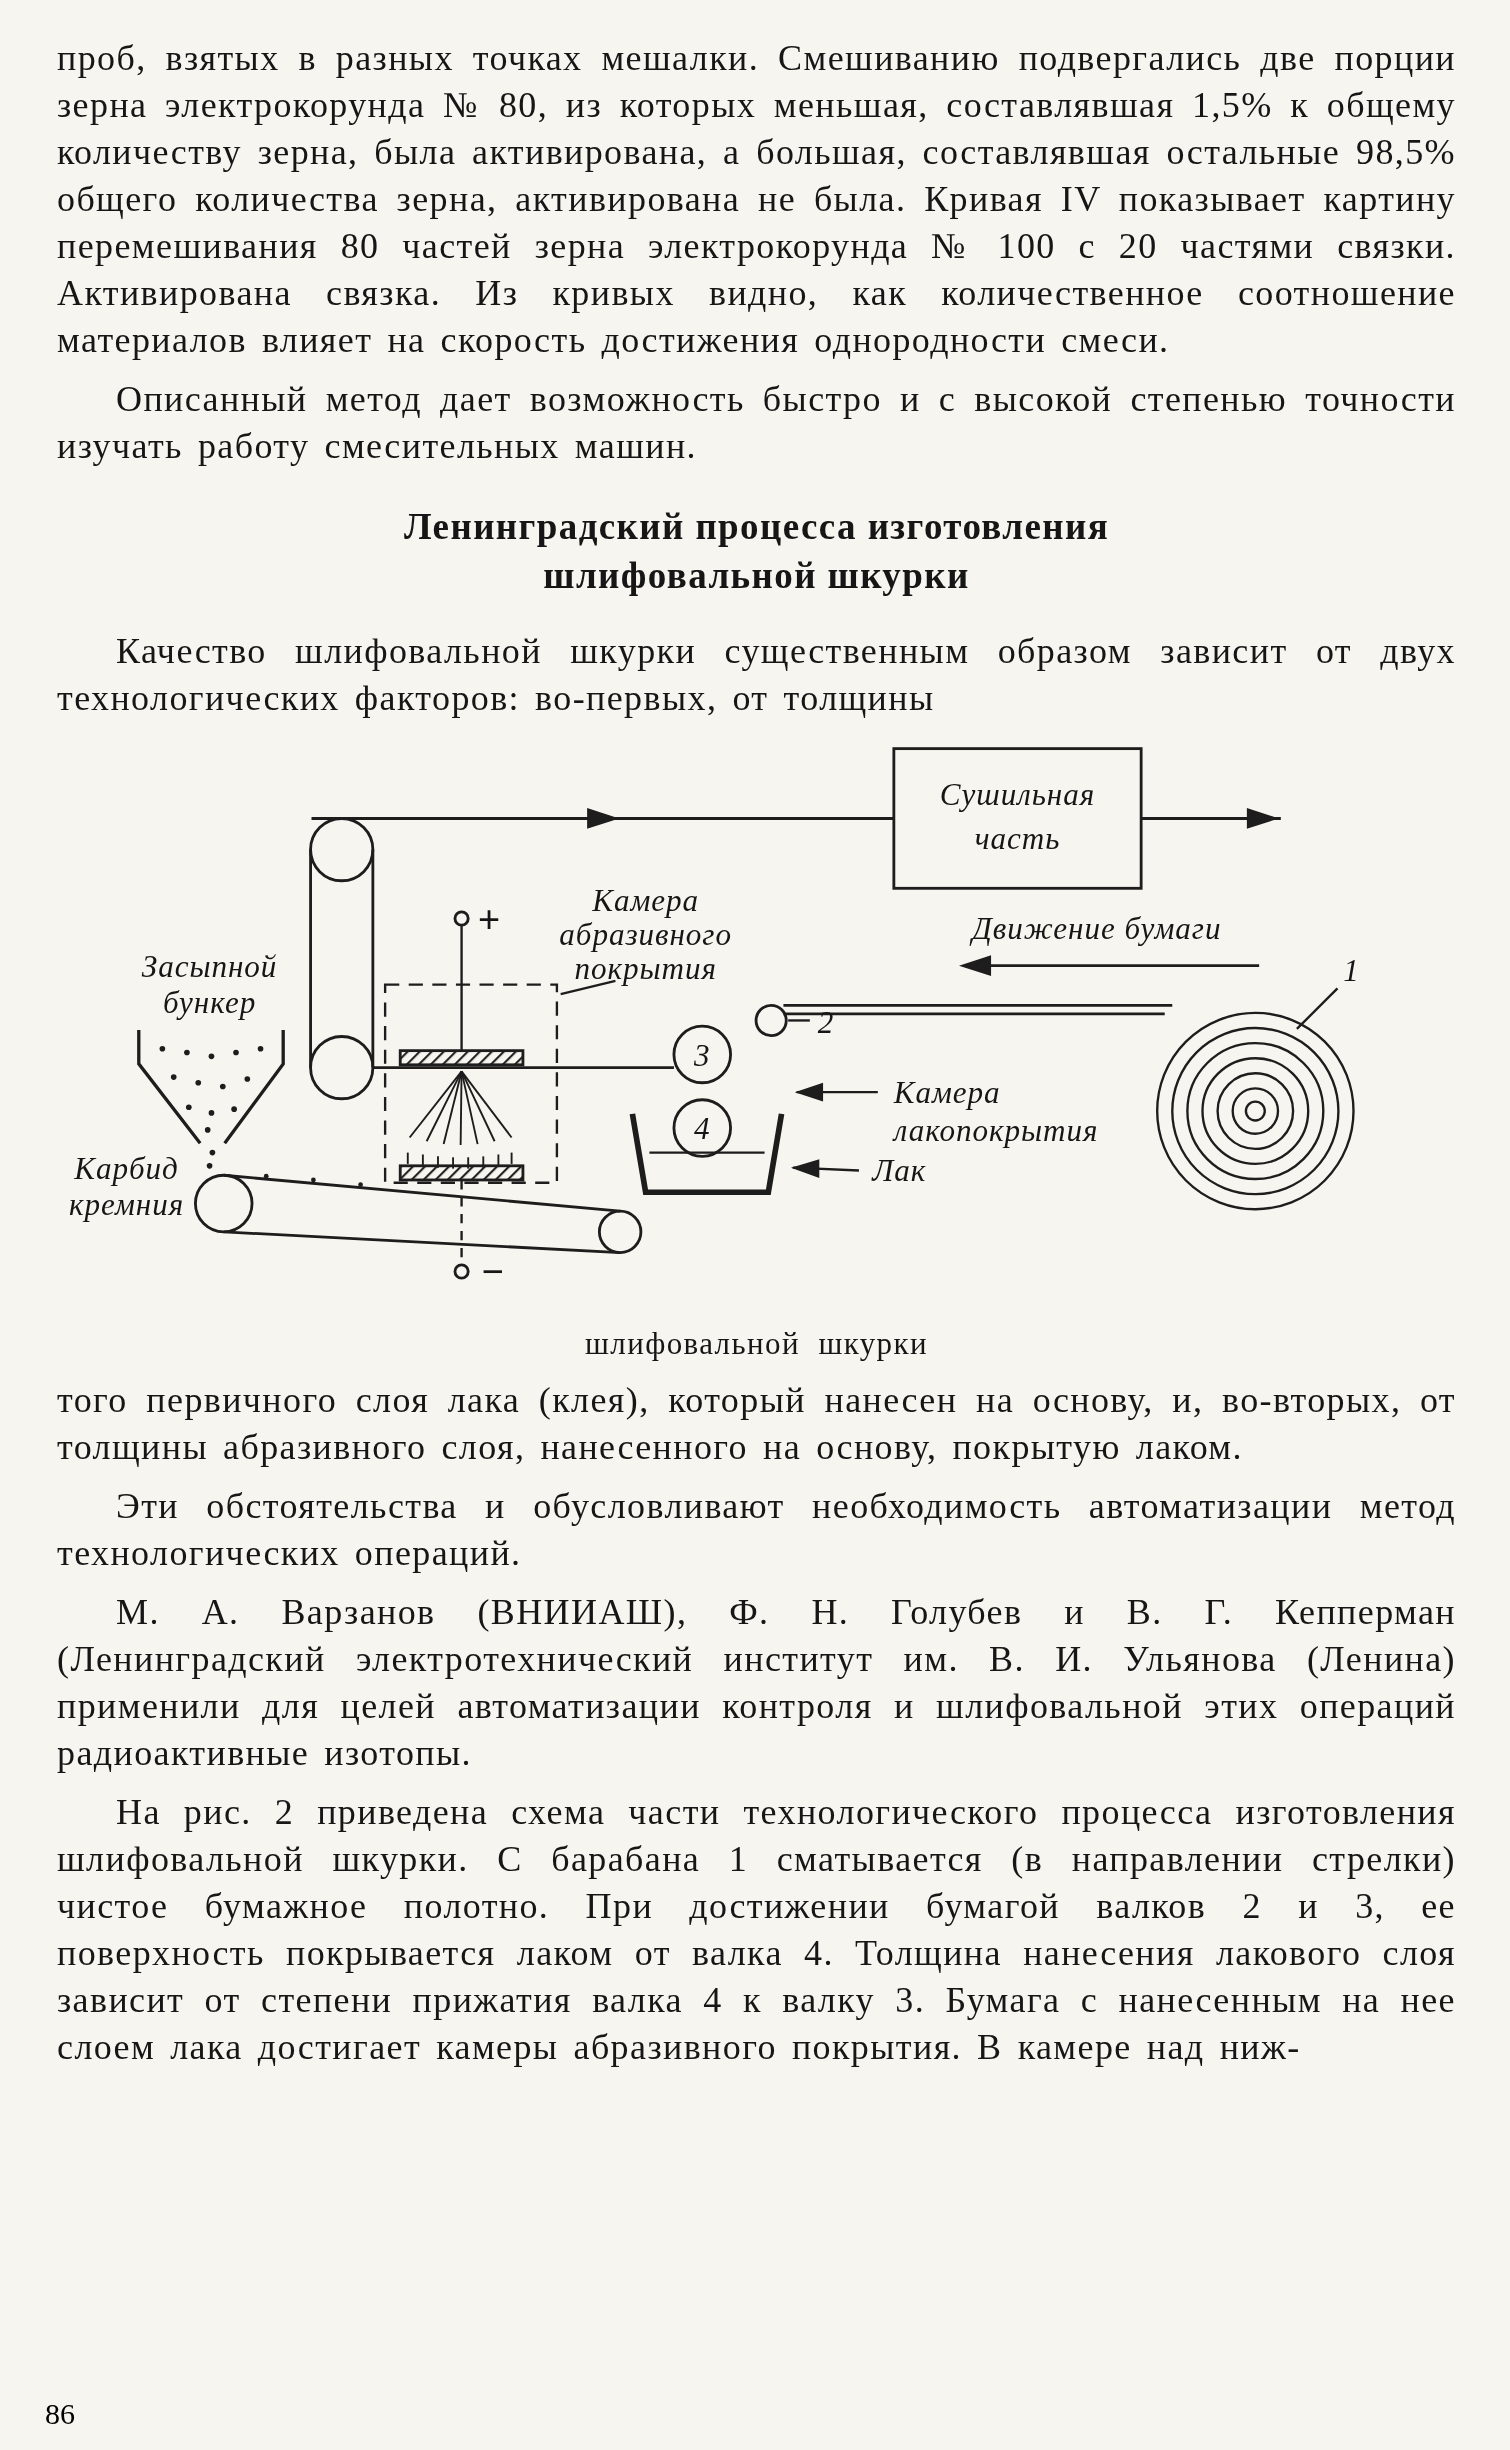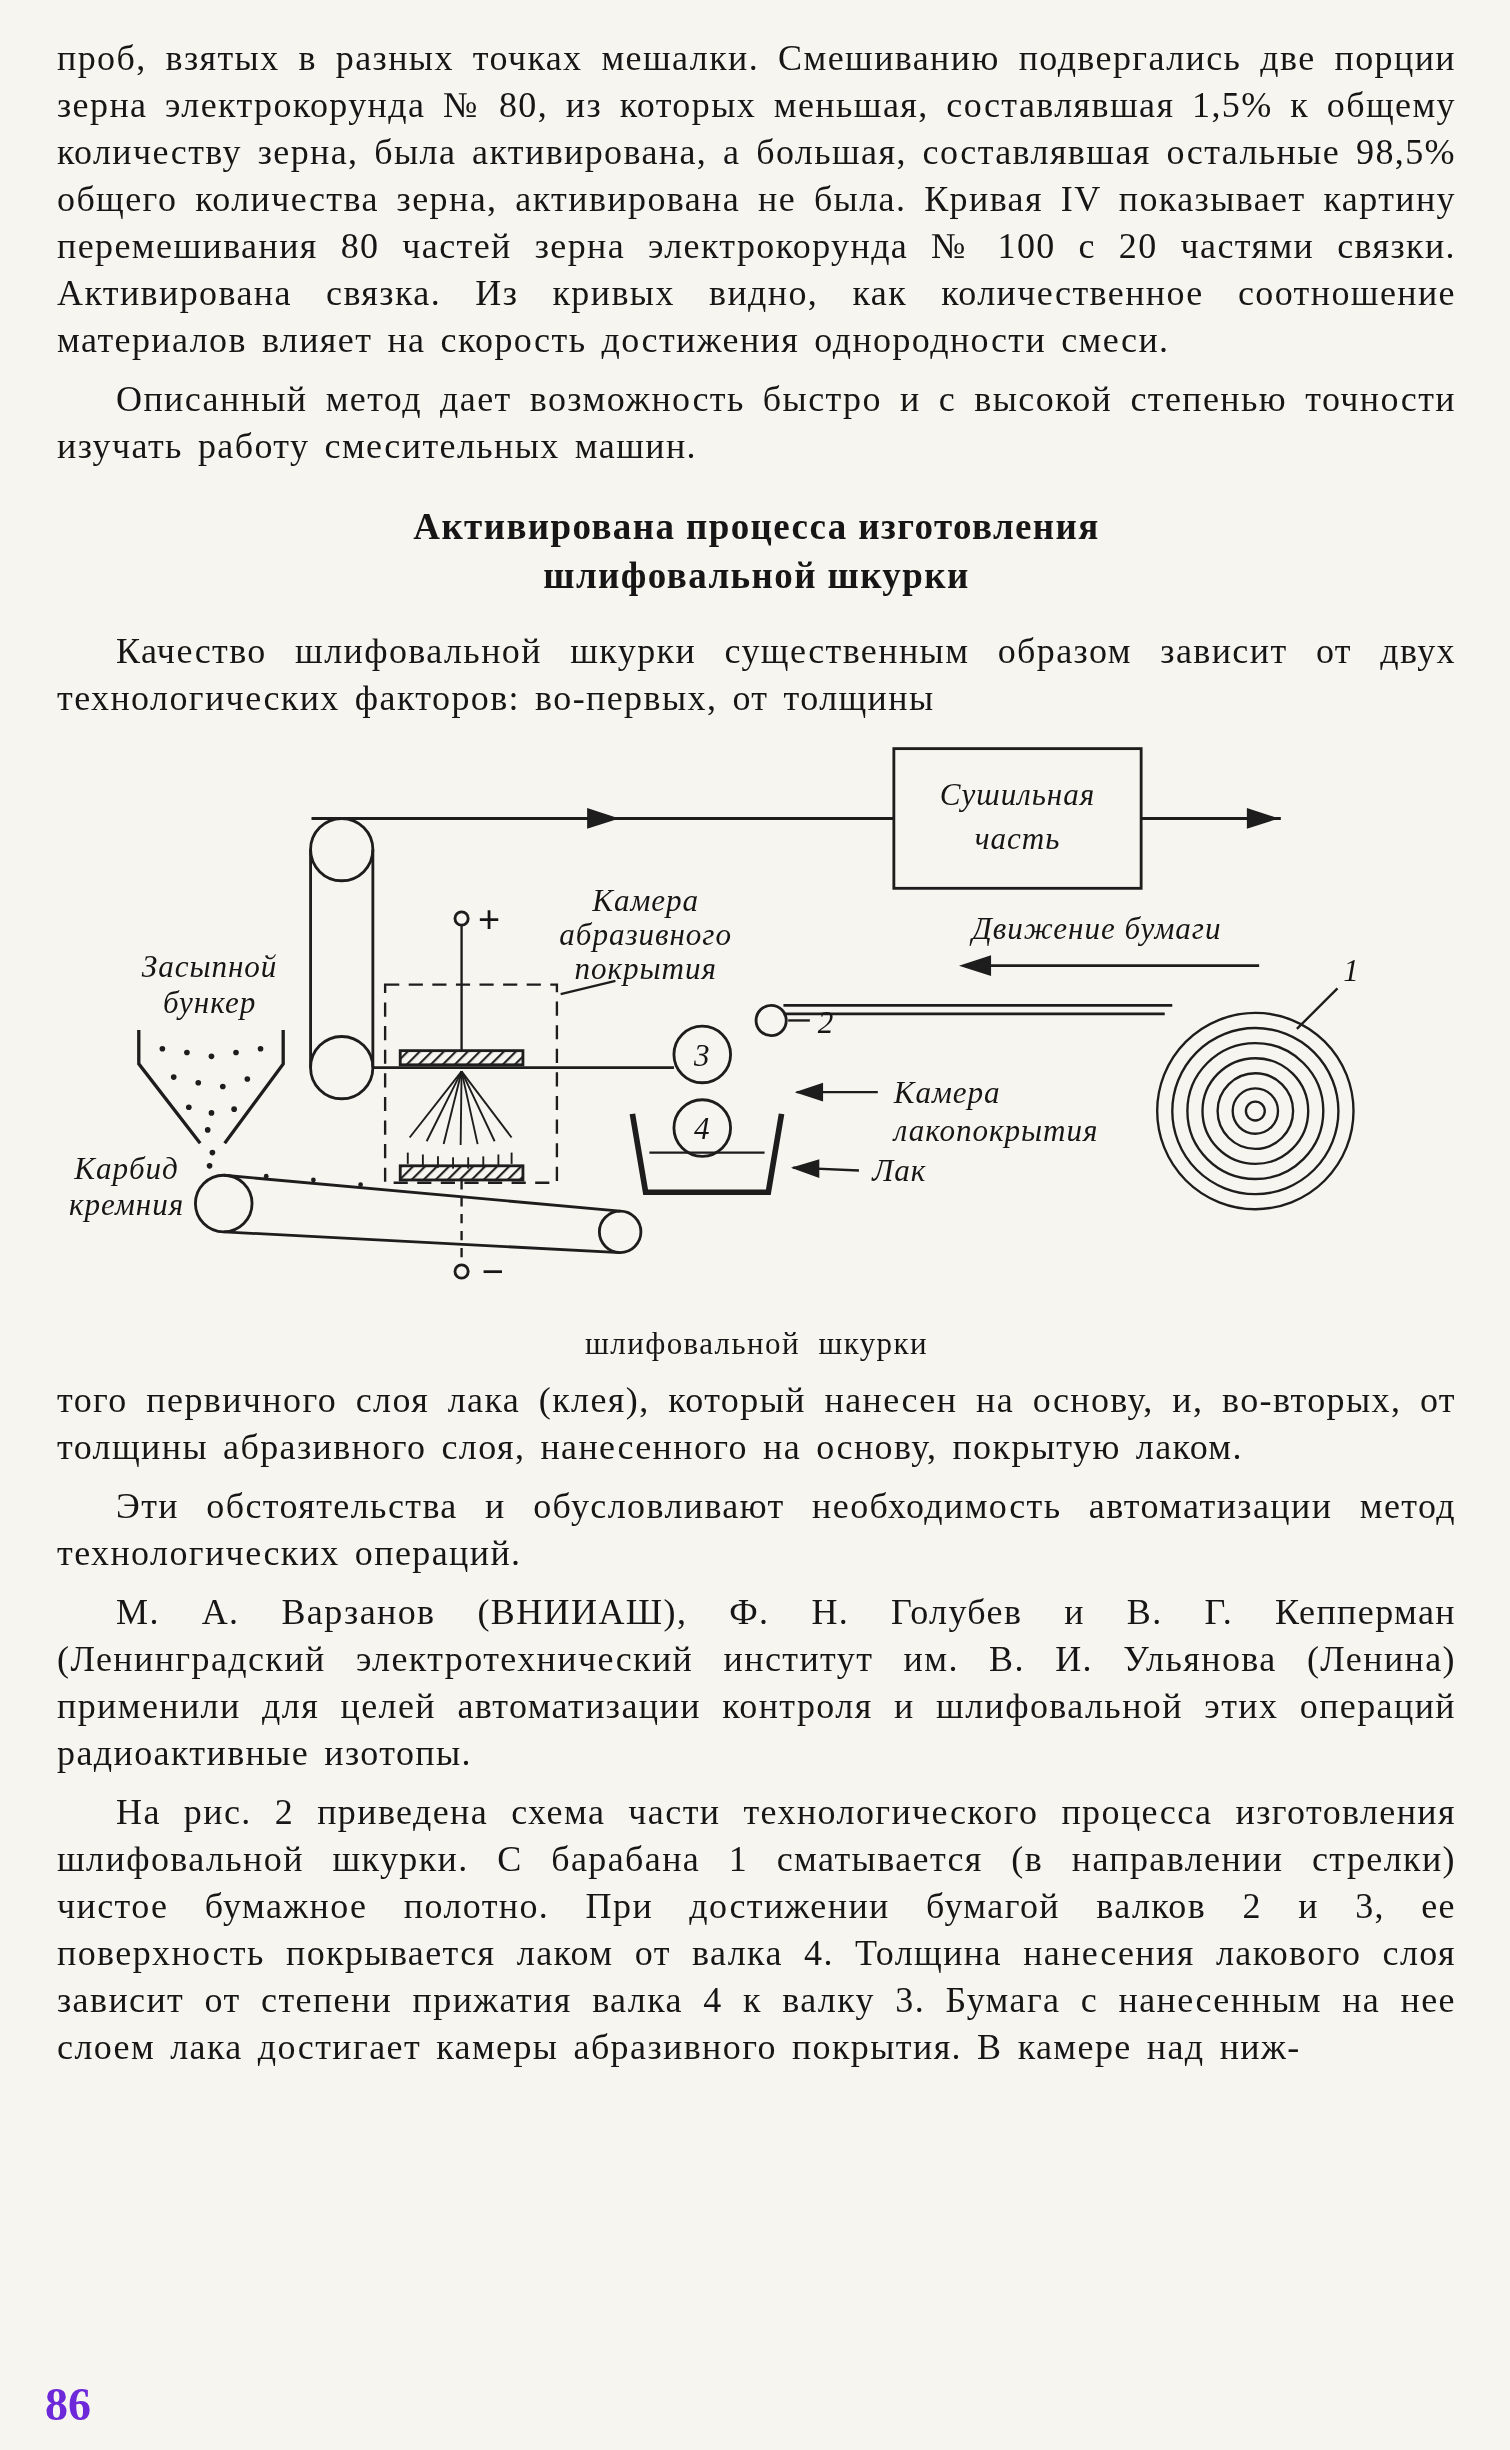--- a/index.html
+++ b/index.html
@@ -31,40 +31,40 @@
   figure.fig{margin:19px 0 7px 0;}
   svg.diagram{display:block;margin:0 auto;}
   figcaption.fig-caption{
     font-size:31px;line-height:43px;
     text-align:center;letter-spacing:1.4px;word-spacing:9.4px;
     margin-top:7.6px;color:#161616;
   }
   figcaption.fig-caption span{display:block;}
   .pageno{
     position:absolute;left:45px;bottom:19px;
-    font-size:46px;color:#6d28d9;font-weight:bold;
+    font-size:30px;color:#000000;
   }
   .diagram text{
     font-family:"Liberation Serif",serif;
     font-style:italic;font-size:33px;fill:#161616;
     letter-spacing:1px;
   }
   .diagram text.num{font-size:33px;}
   .diagram text.sign{font-style:normal;font-size:42px;font-weight:bold;letter-spacing:0;}
 </style>
 </head>
 <body>
 
 <div class="page">
 
   <p class="body-par">проб, взятых в разных точках мешалки. Смешиванию подвергались две порции зерна электрокорунда № 80, из которых меньшая, составлявшая 1,5% к общему количеству зерна, была активирована, а большая, составлявшая остальные 98,5% общего количества зерна, активирована не была. Кривая IV показывает картину перемешивания 80 частей зерна электрокорунда № 100 с 20 частями связки. Активирована связка. Из кривых видно, как количественное соотношение материалов влияет на скорость достижения однородности смеси.</p>
   <p class="body-par indent">Описанный метод дает возможность быстро и с высокой степенью точности изучать работу смесительных машин.</p>
 
   <h2 class="section-heading">
-    <span>Активирована процесса изготовления</span>
+    <span>Ленинградский процесса изготовления</span>
     <span>шлифовальной шкурки</span>
   </h2>
 
   <p class="body-par indent">Качество шлифовальной шкурки существенным образом зависит от двух технологических факторов: во-первых, от толщины</p>
 
   <figure class="fig">
     <svg class="diagram" width="1378" height="574" viewBox="0 0 1460 608" xmlns="http://www.w3.org/2000/svg">
       <defs>
         <pattern id="hatch" width="9" height="9" patternUnits="userSpaceOnUse" patternTransform="rotate(45)">
           <line x1="1" y1="0" x2="1" y2="9" stroke="#222222" stroke-width="2.5"></line>

